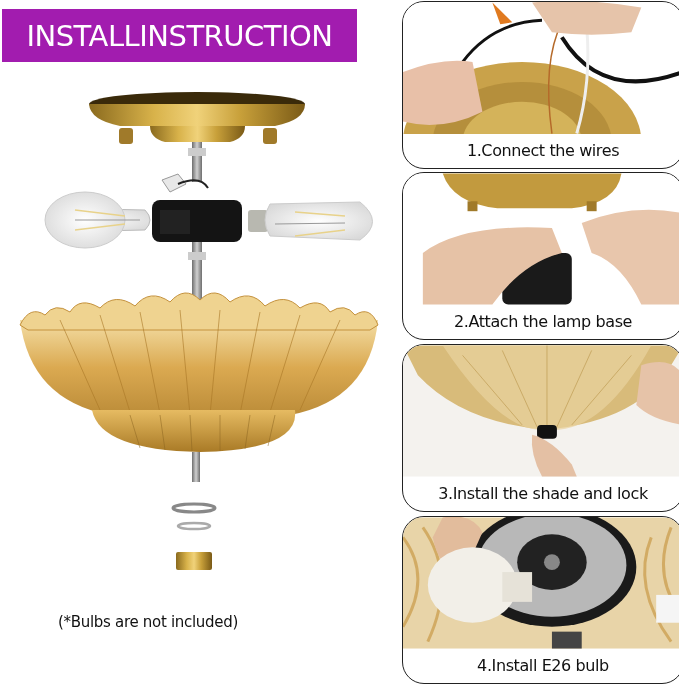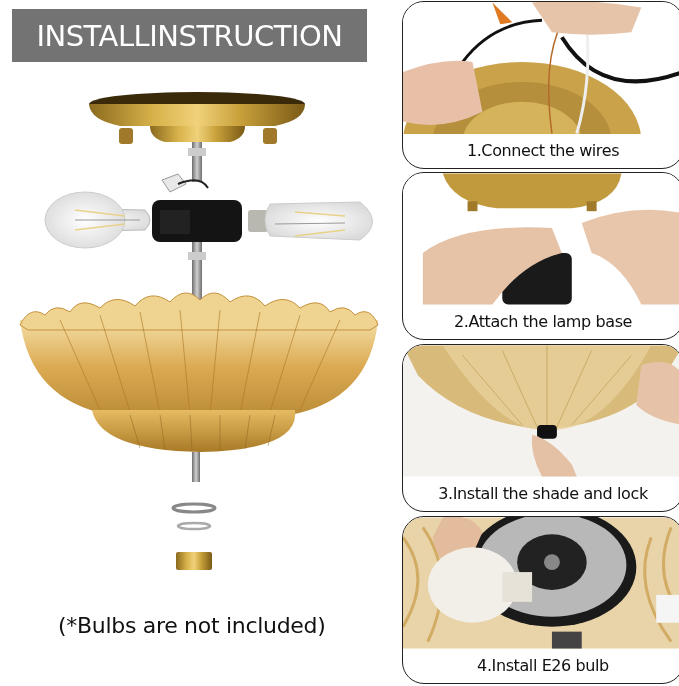--- a/index.html
+++ b/index.html
@@ -1,32 +1,32 @@
 <!DOCTYPE html>
 <html><head>
   <meta charset="utf-8">
   <style>
     * { margin: 0; padding: 0; box-sizing: border-box; }
     html, body { width: 679px; height: 686px; background: #ffffff; overflow: hidden; }
     body { position: relative; font-family: "DejaVu Sans", "Liberation Sans", sans-serif; }
 
     .title-banner {
-      position: absolute; left: 12px; top: 9px; width: 355px; height: 53px;
-      background: #737373; display: flex; align-items: center; justify-content: center;
+      position: absolute; left: 2px; top: 9px; width: 355px; height: 53px;
+      background: #a21caf; display: flex; align-items: center; justify-content: center;
     }
     .title-banner span {
       color: #fff; font-size: 29px; letter-spacing: -0.5px;
       font-family: "DejaVu Sans", sans-serif; font-weight: normal;
     }
 
     .lamp { position: absolute; left: 0; top: 80px; width: 400px; height: 520px; }
 
     .note {
       position: absolute; left: 58px; top: 613px; width: 290px;
-      font-size: 22px; color: #111; letter-spacing: -0.3px;
+      font-size: 15px; color: #111; letter-spacing: -0.3px;
       font-family: "DejaVu Sans", sans-serif;
     }
 
     .step {
       position: absolute; left: 402px; width: 282px; height: 168px;
       border: 1.5px solid #222; border-radius: 22px; overflow: hidden; background: #fff;
     }
     .step .photo { position: absolute; left: 0; top: 0; width: 100%; height: 132px; }
     .step .caption {
       position: absolute; left: 0; bottom: 0; width: 100%; height: 36px;

